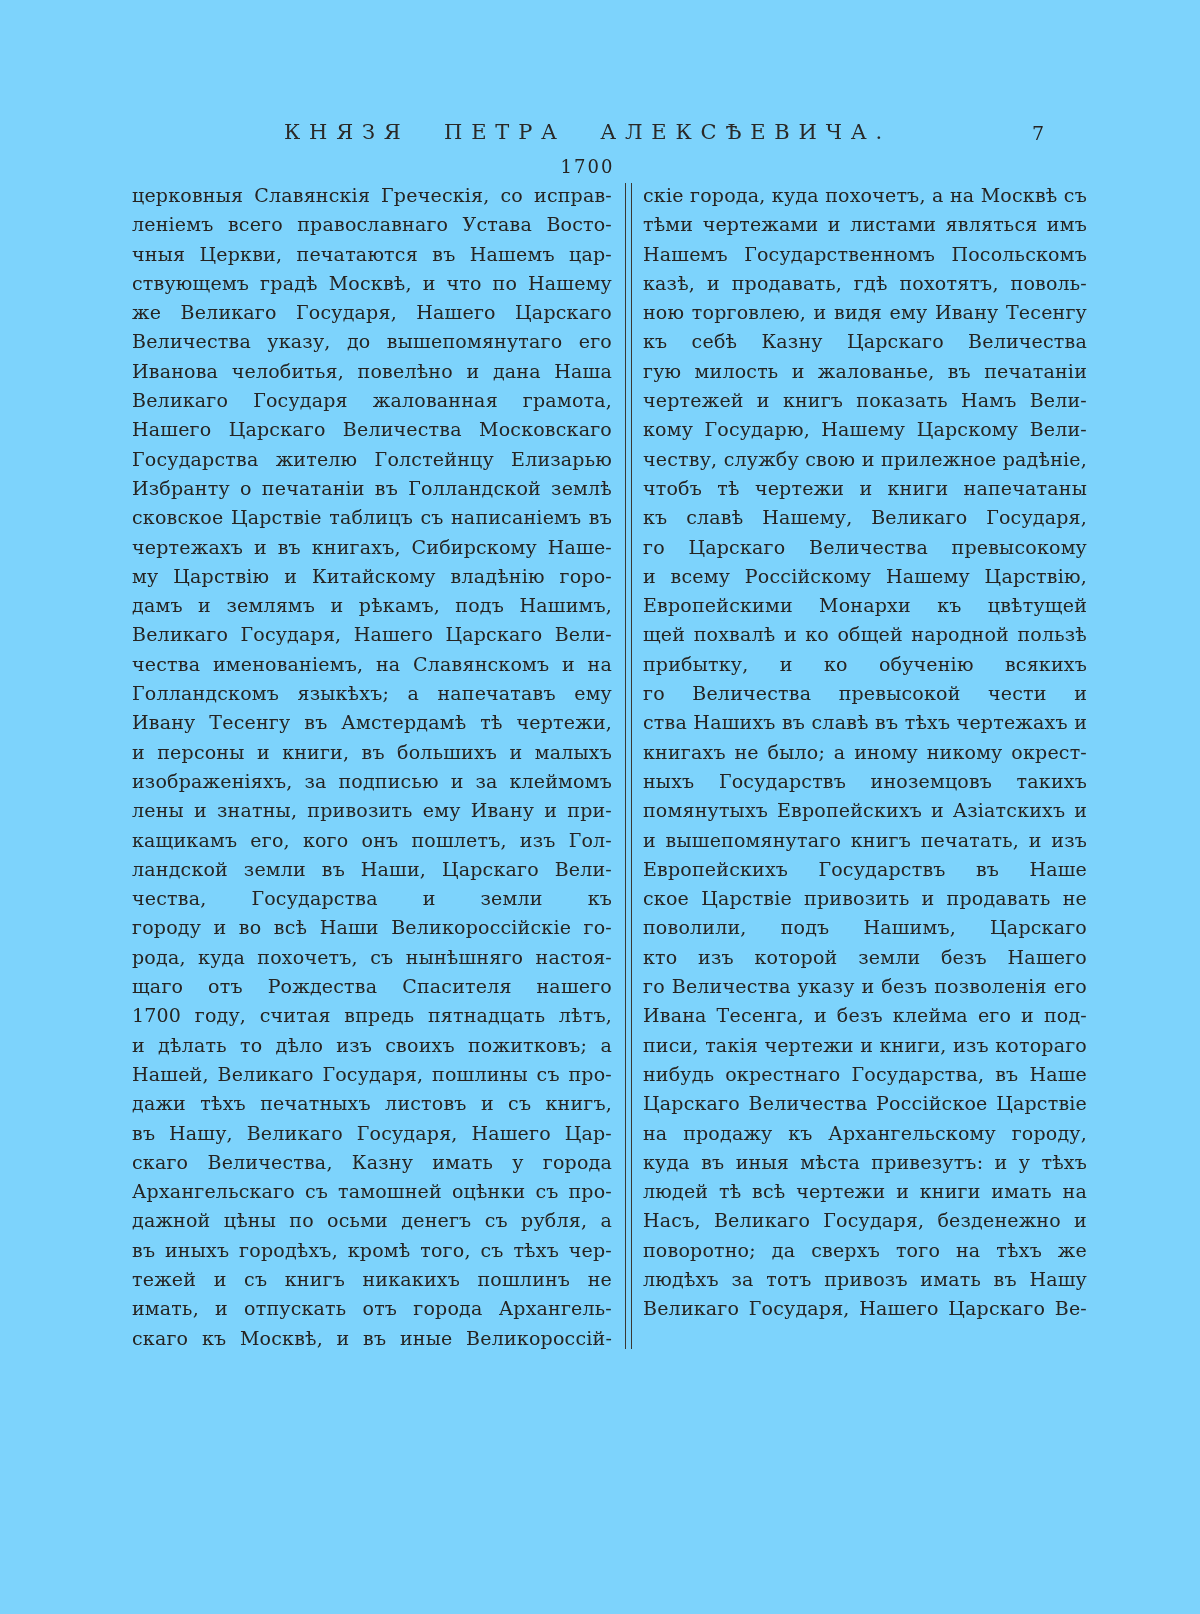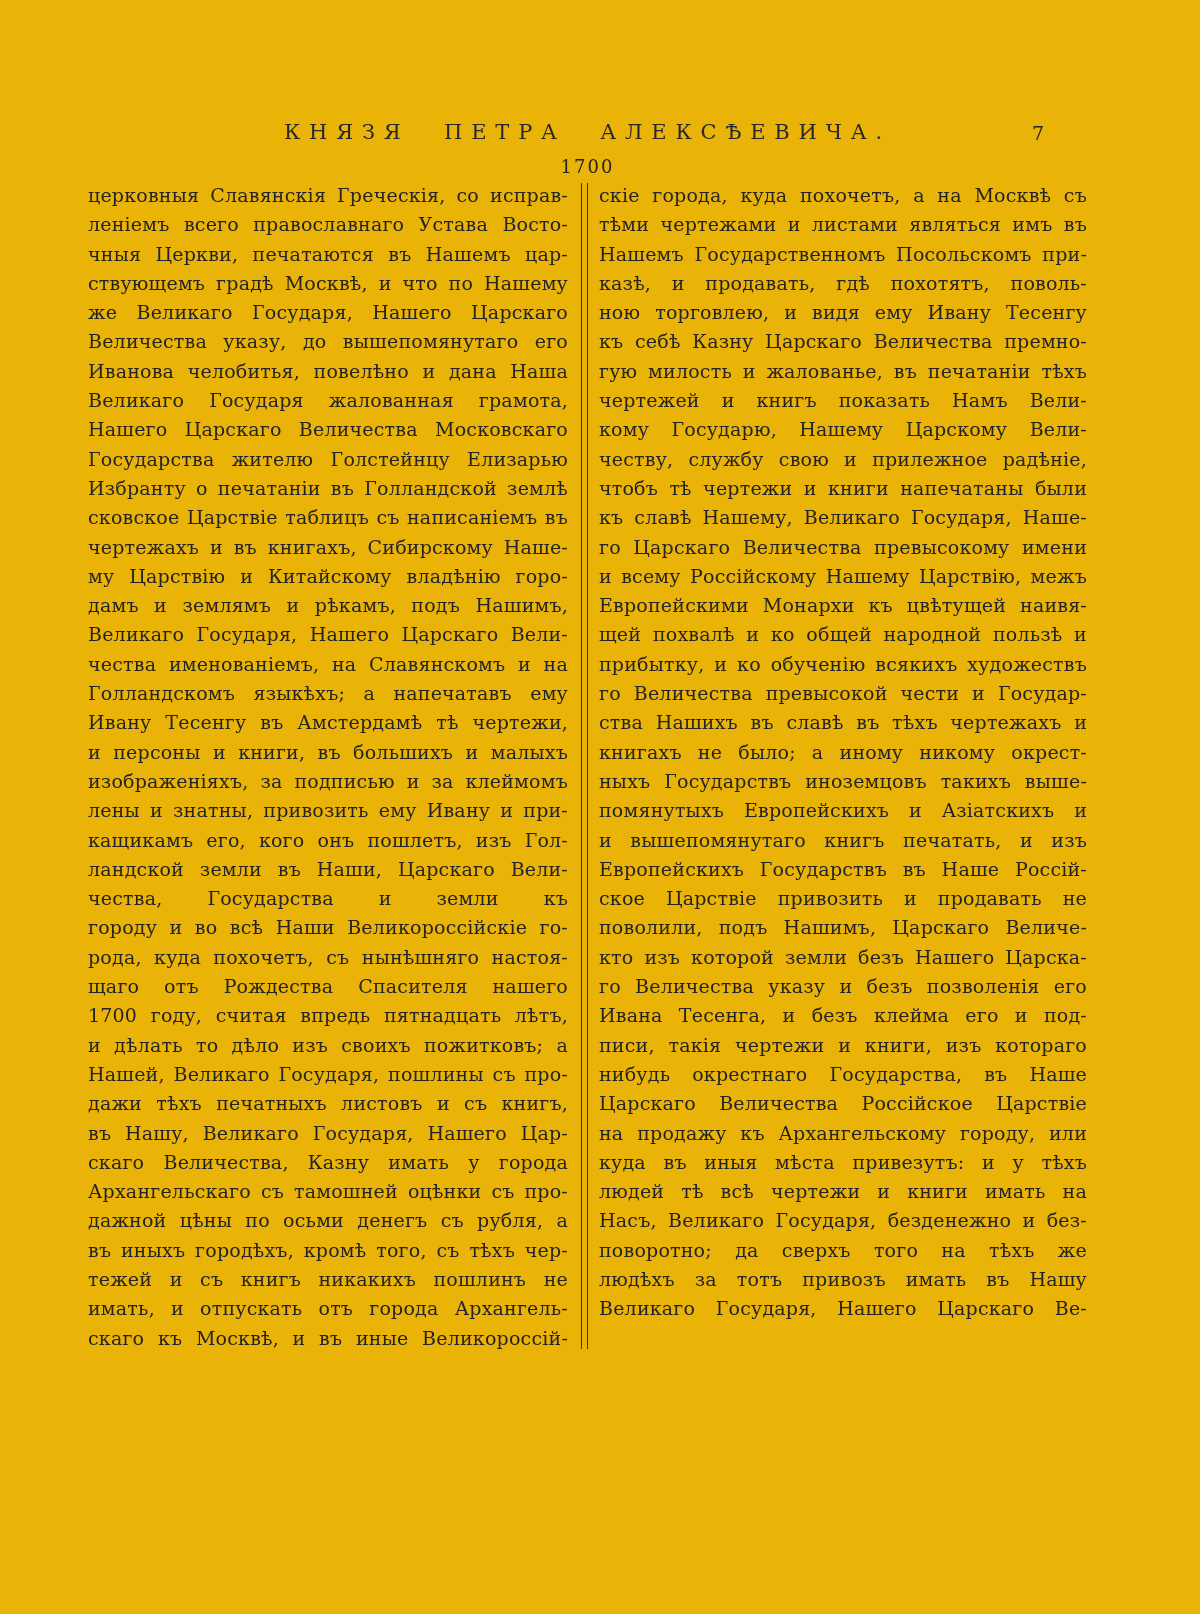--- a/index.html
+++ b/index.html
@@ -5,21 +5,21 @@
   html, body {
     margin: 0;
     padding: 0;
     background: #e9e7e2;
   }
   .page {
     position: relative;
     width: 1200px;
     height: 1614px;
     margin: 0 auto;
-    background: #eab308;
+    background: #7dd3fc;
     color: #262422;
     font-family: "DejaVu Serif", "Liberation Serif", serif;
     box-sizing: border-box;
     padding: 120px 113px 0 88px;
     overflow: hidden;
   }
   .header {
     position: relative;
     text-align: center;
     height: 30px;
@@ -41,20 +41,21 @@
   .year-heading {
     text-align: center;
     font-size: 18px;
     letter-spacing: 2px;
     margin-top: 6px;
     margin-bottom: 4px;
   }
   .columns {
     display: flex;
     align-items: stretch;
+    margin-left: 44px;
   }
   .column {
     font-size: 19px;
     line-height: 29.3px;
     letter-spacing: 0.2px;
   }
   .column.left  { flex: 0 0 480px; }
   .column.right { flex: 1 1 auto; }
   .column-divider {
     flex: 0 0 5px;

